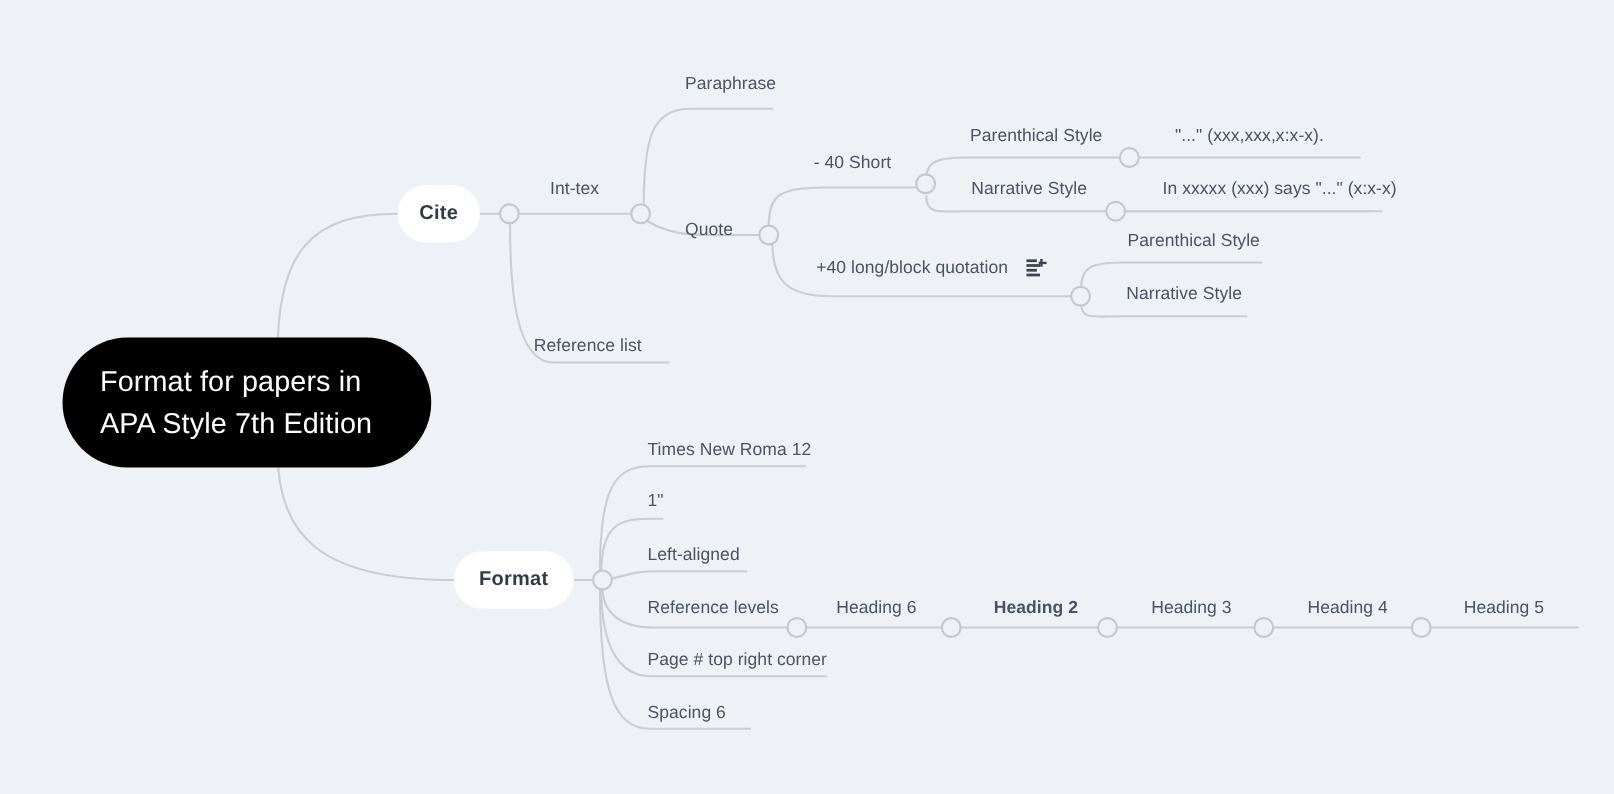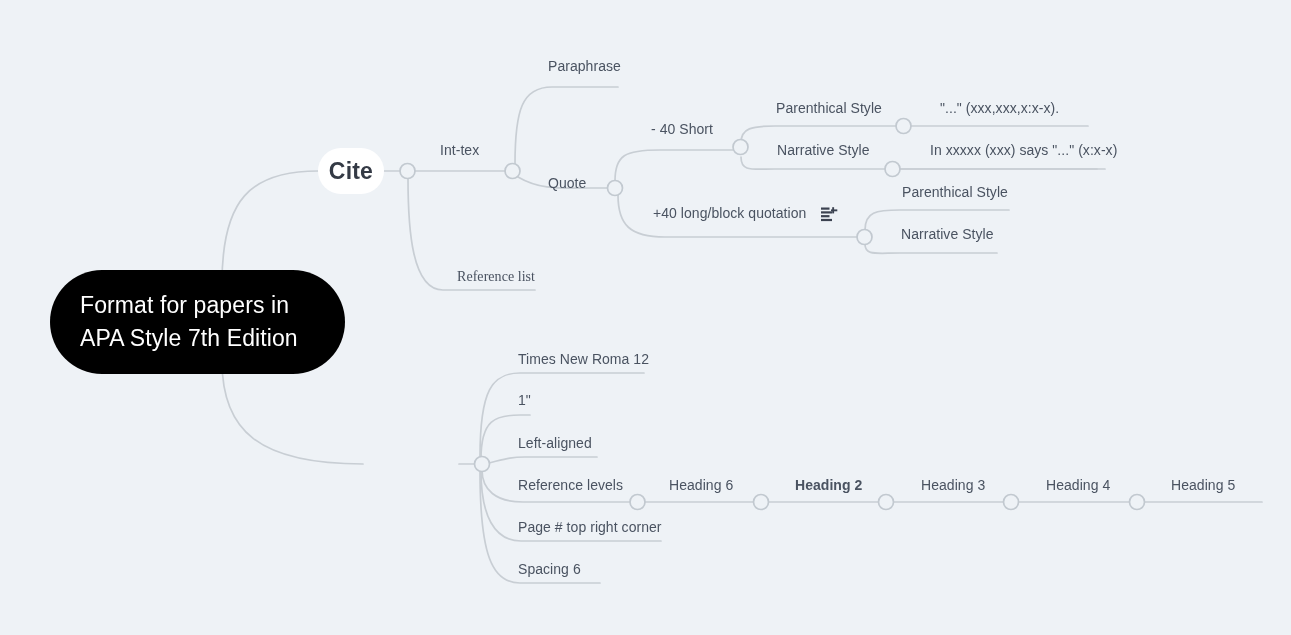--- a/index.html
+++ b/index.html
@@ -40,21 +40,21 @@
     letter-spacing: .1px;
     text-align: left;
     padding: 0 30px;
     white-space: pre-line;
     justify-content: flex-start;
   }
   .branch-node {
     background: #ffffff;
     border-radius: 30px;
     color: #343a45;
-    font-size: 23px;
+    font-size: 16px;
     font-weight: bold;
     letter-spacing: .2px;
   }
   .leaf {
     position: absolute;
     color: #4a5361;
     font-size: 14px;
     line-height: 17px;
     white-space: nowrap;
     letter-spacing: .05px;
@@ -144,24 +144,27 @@
 
   <div class="node root-node" style="left:50px; top:270px; width:295px; height:104px;">
     <span>Format for papers in
 APA Style 7th Edition</span>
   </div>
 
   <div class="node branch-node" style="left:318px; top:148px; width:66px; height:46px;">
     <span>Cite</span>
   </div>
 
+  <div class="node branch-node" style="left:363px; top:441px; width:96px; height:46px;">
+    <span>Format</span>
+  </div>
 
   <div class="leaf" style="left:440px; top:142px;">Int-tex</div>
 
-  <div class="leaf" style="left:457px; top:268px;font-family:Liberation Serif, serif;">Reference list</div>
+  <div class="leaf" style="left:427px; top:268px;">Reference list</div>
 
   <div class="leaf" style="left:548px; top:58px;">Paraphrase</div>
 
   <div class="leaf" style="left:548px; top:163px;margin-top:12px;">Quote</div>
 
   <div class="leaf" style="left:651px; top:121px;">- 40 Short</div>
 
   <div class="leaf has-icon" style="left:653px; top:205px;">
     <span>+40 long/block quotation</span>
     <span class="note-icon">

